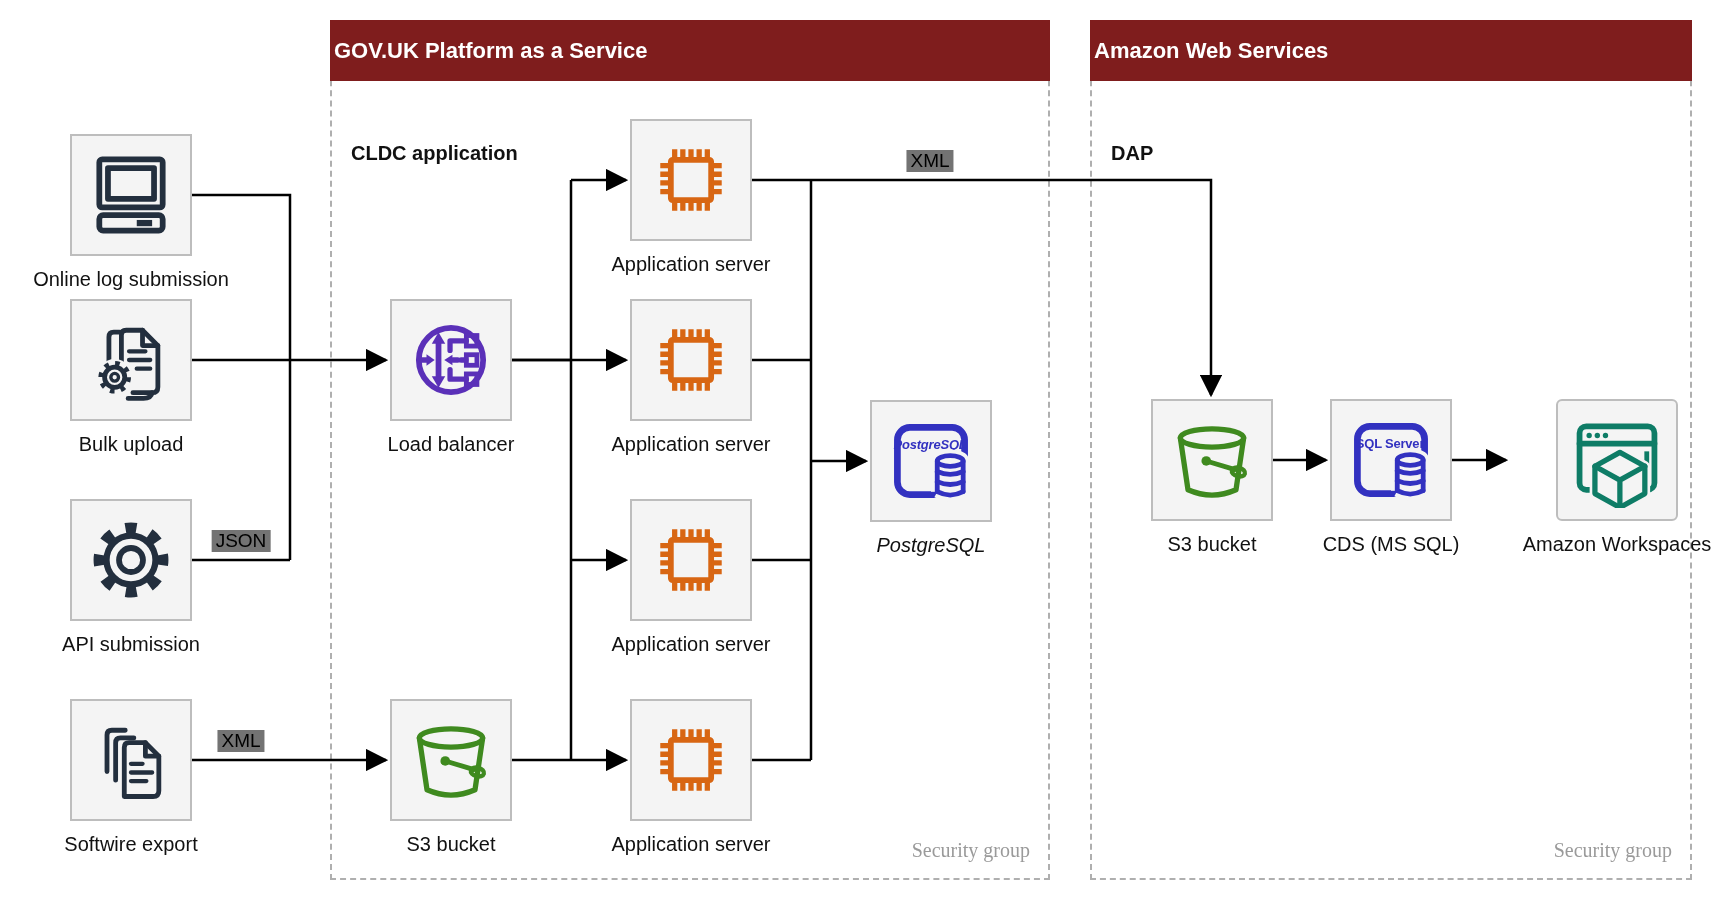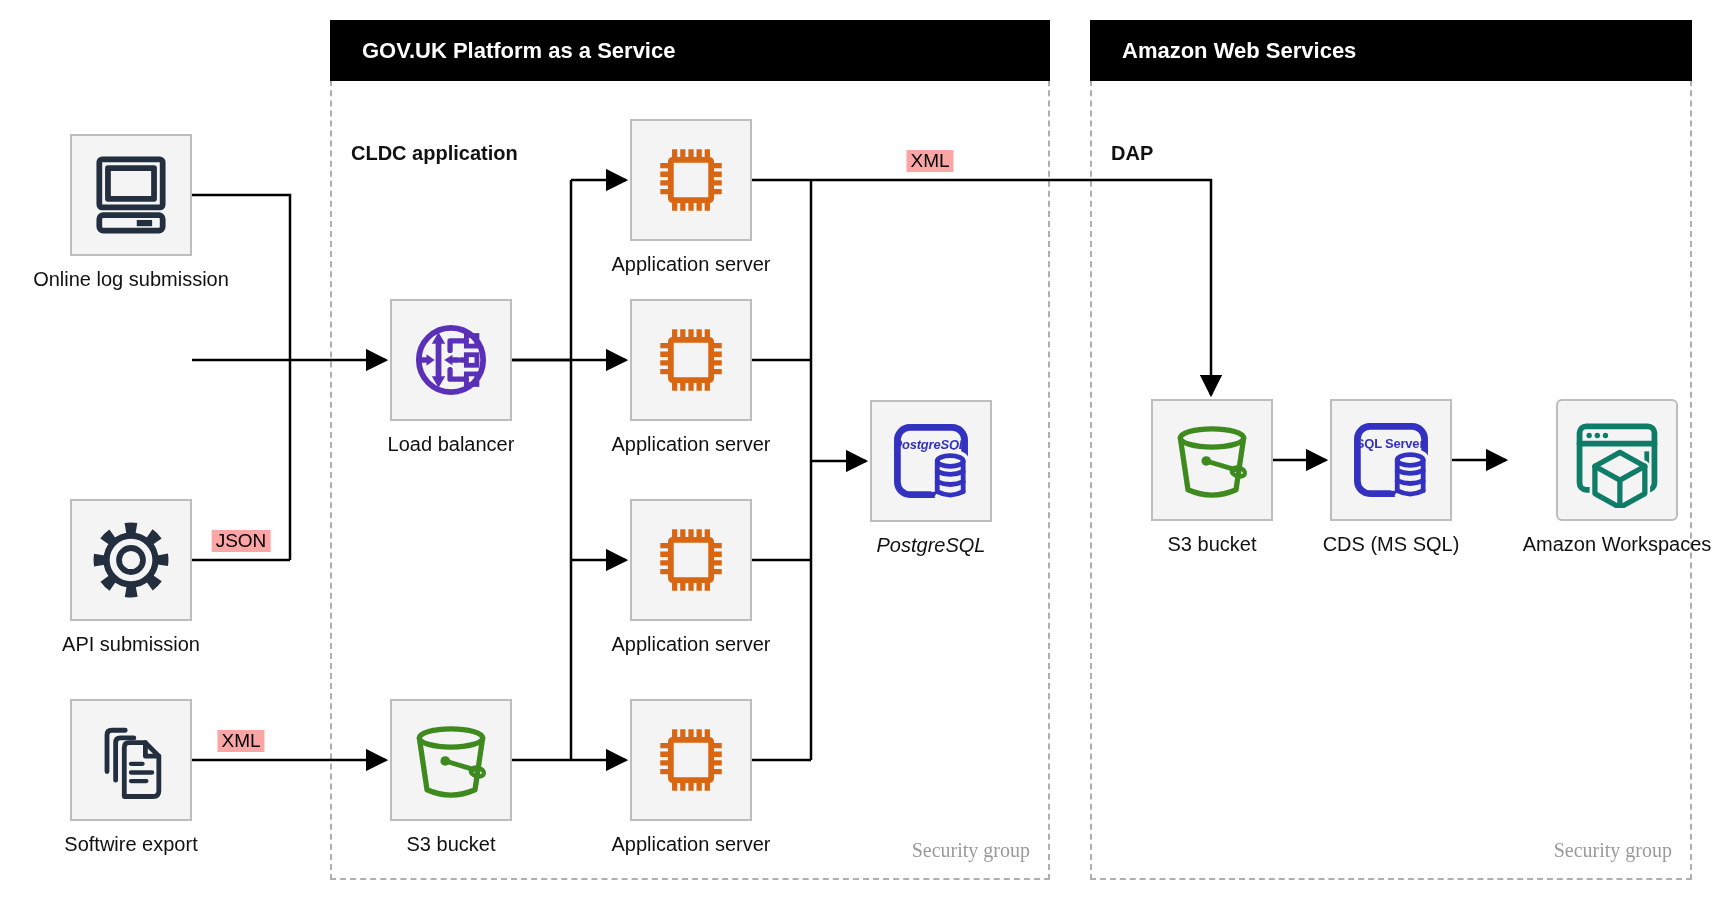--- a/index.html
+++ b/index.html
@@ -3,39 +3,39 @@
 <meta charset="utf-8">
 <style>
   html,body { margin:0; padding:0; background:#ffffff; }
   .canvas {
     position:relative; width:1712px; height:902px; background:#ffffff;
     font-family:"Liberation Sans","DejaVu Sans",sans-serif; overflow:hidden;
   }
   .region { position:absolute; border:2px dashed #AFAFAF; box-sizing:border-box; }
   .region-header {
     position:absolute; top:-2px; left:-2px; right:-2px; height:61px;
-    background:#000000; color:#ffffff; font-weight:bold; font-size:22px;
-    line-height:61px; padding-left:32px;
+    background:#7f1d1d; color:#ffffff; font-weight:bold; font-size:22px;
+    line-height:61px; padding-left:4px;
   }
   .region-sub { position:absolute; top:72px; left:19px; font-weight:bold; font-size:20px; color:#111;margin-top:48px; }
   .region-footer { position:absolute; bottom:16px; right:18px; font-size:20px; color:#9A9A9A;font-family:Liberation Serif, serif; }
   .connectors { position:absolute; left:0; top:0; }
   .node {
     position:absolute; width:122px; height:122px; background:#F4F4F4;
     border:2px solid #BDBDBD; box-sizing:border-box;
     display:flex; align-items:center; justify-content:center;
   }
   .node svg { width:96px; height:96px; display:block; }
   .node-label {
     position:absolute; top:132px; left:50%; transform:translateX(-50%);
     white-space:nowrap; font-size:20px; color:#111;
   }
   .edge-label {
     position:absolute; transform:translateX(-50%); font-size:19px; color:#000;
-    white-space:nowrap; background:#fca5a5; padding:0 4px;
+    white-space:nowrap; background:#737373; padding:0 4px;
   }
   .ic { fill:none; stroke-linecap:round; stroke-linejoin:round; }
   .sq { stroke-linecap:butt; stroke-linejoin:miter; }
   .c-dark   { stroke:#232F3E; }
   .f-dark   { fill:#232F3E; stroke:none; }
   .c-purple { stroke:#5A30B8; }
   .f-purple { fill:#5A30B8; stroke:none; }
   .c-orange { stroke:#D86613; }
   .c-green  { stroke:#3F8A1F; }
   .f-green  { fill:#3F8A1F; stroke:none; }
@@ -105,20 +105,38 @@
       <g class="ic c-dark" stroke-width="6">
         <rect x="17" y="13" width="66" height="50" rx="3"></rect>
         <rect x="26" y="22" width="48" height="32"></rect>
         <rect x="17" y="71" width="66" height="16" rx="4"></rect>
       </g>
       <rect class="f-dark" x="56" y="76" width="16" height="6.5"></rect>
     </svg>
     <div class="node-label">Online log submission</div>
   </div>
 
+  <div class="node" style="left:70px; top:299px;">
+    <svg viewBox="0 0 100 100">
+      <g class="ic c-dark" stroke-width="5">
+        <path d="M27 64 V26 Q27 21 32 21 H38"></path>
+        <path d="M40 52 V24 Q40 19 45 19 H62 L78 35 V78 Q78 84 72 84 H52"></path>
+        <path d="M62 19 V35 H78"></path>
+        <path d="M47 90 H63 Q71 90 72 84"></path>
+      </g>
+      <g class="ic c-dark" stroke-width="4.5">
+        <path d="M48 41 H65 M48 50 H70 M56 59 H70"></path>
+      </g>
+      <circle cx="33" cy="68" r="19" fill="#F4F4F4"></circle>
+      <circle class="ic c-dark sq" cx="33" cy="68" r="14" stroke-width="6" stroke-dasharray="4.6 6.4"></circle>
+      <circle class="ic c-dark" cx="33" cy="68" r="10.5" stroke-width="5"></circle>
+      <circle class="ic c-dark" cx="33" cy="68" r="4" stroke-width="3.5"></circle>
+    </svg>
+    <div class="node-label">Bulk upload</div>
+  </div>
 
   <div class="node" style="left:70px; top:499px;">
     <svg viewBox="0 0 100 100">
       <circle class="ic c-dark sq" cx="50" cy="50" r="33.5" stroke-width="11" stroke-dasharray="11.5 14.8" stroke-dashoffset="6"></circle>
       <circle class="ic c-dark" cx="50" cy="50" r="25.5" stroke-width="6.5"></circle>
       <circle class="ic c-dark" cx="50" cy="50" r="12.5" stroke-width="6"></circle>
     </svg>
     <div class="node-label">API submission</div>
   </div>
 

